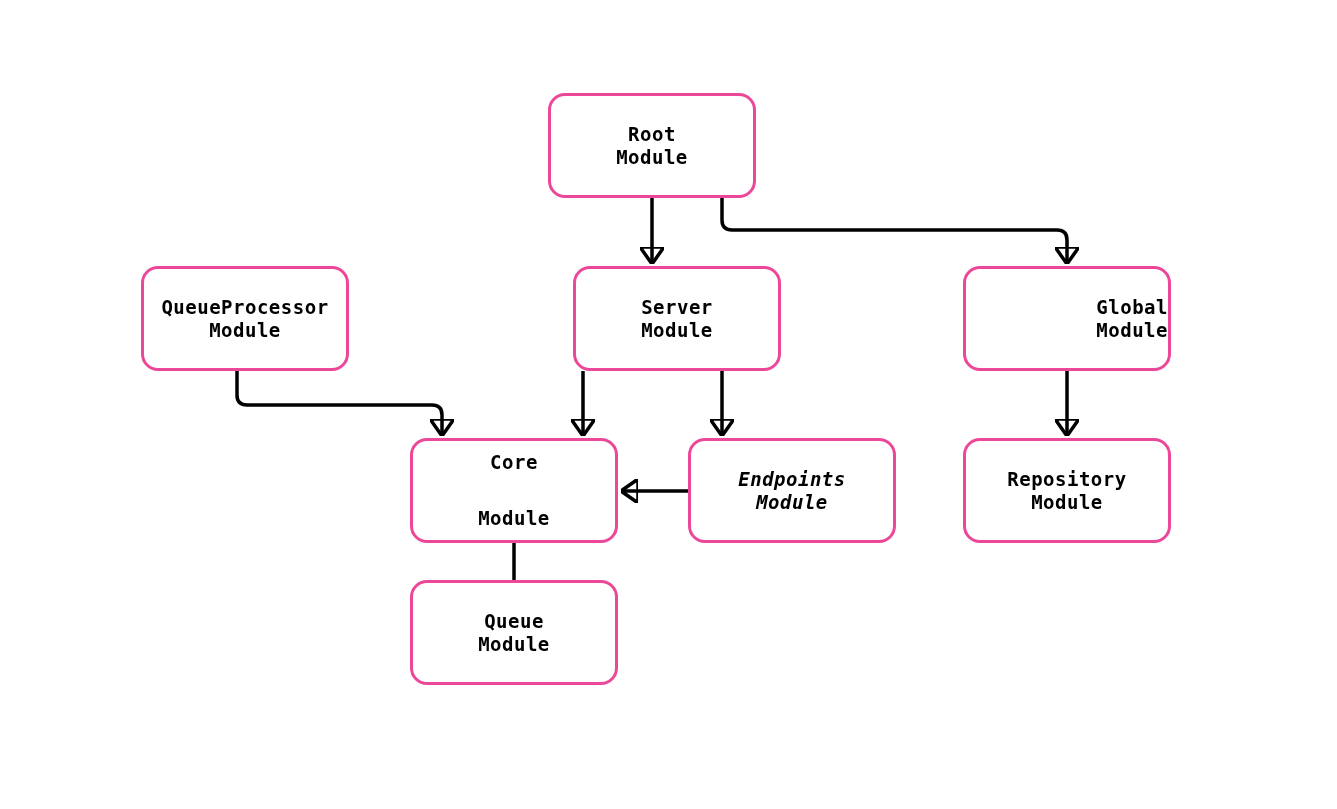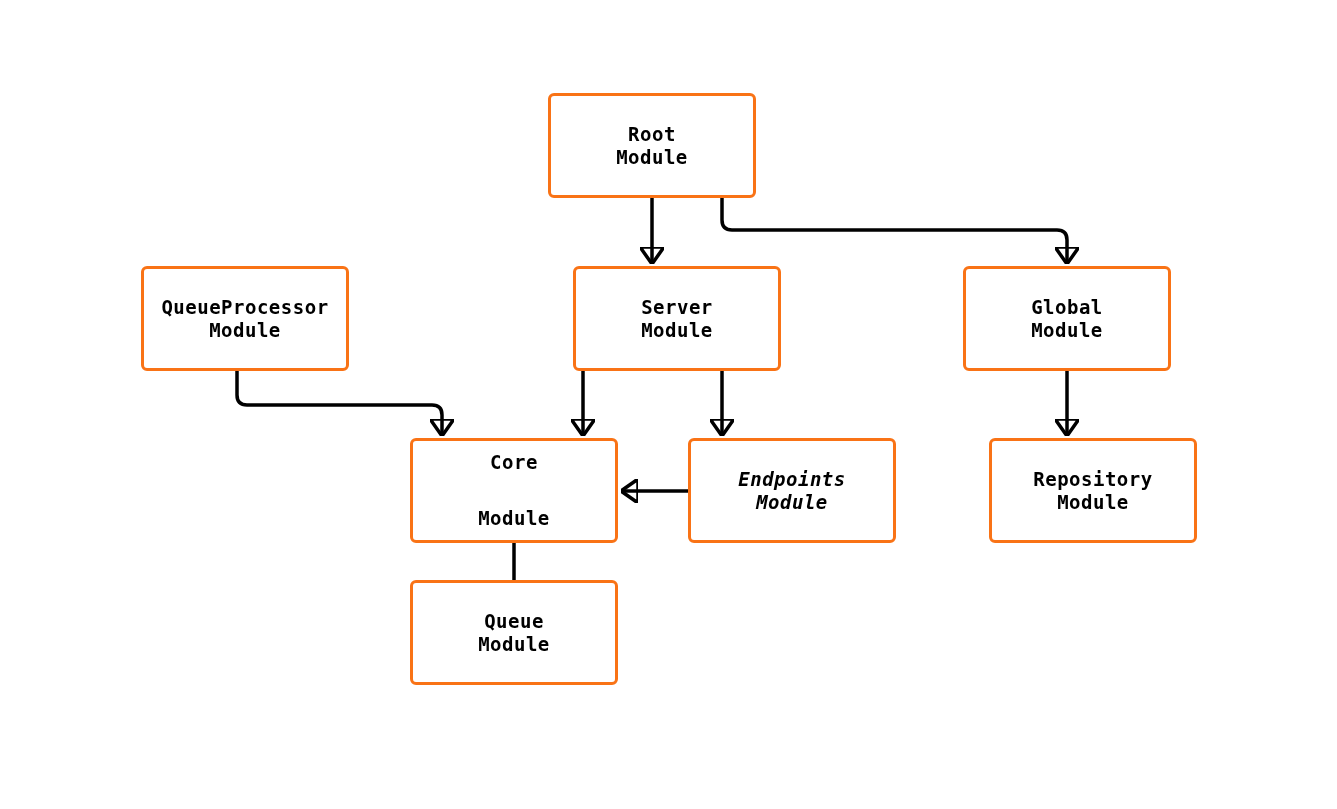--- a/index.html
+++ b/index.html
@@ -20,41 +20,41 @@
     fill: none;
     stroke: #000000;
     stroke-width: 3.5;
   }
   .node {
     position: absolute;
     width: 208px;
     height: 105px;
     box-sizing: border-box;
     background: #ffffff;
-    border: 3px solid #f97316;
-    border-radius: 6px;
+    border: 3px solid #ec4899;
+    border-radius: 17px;
     display: flex;
     flex-direction: column;
     align-items: center;
     justify-content: center;
     text-align: center;
     color: #000000;
     font-weight: 700;
     font-size: 19px;
     line-height: 23px;
     letter-spacing: 0.5px;
   }
   
   .pos-root           { left: 548px;  top: 93px;  }
   .pos-queueprocessor { left: 141px;  top: 266px; }
   .pos-server         { left: 549px;  top: 266px; margin-left: 24px; }
-  .pos-global         { left: 963px;  top: 266px; }
+  .pos-global         { left: 963px;  top: 266px; align-items: flex-end; }
   .pos-core           { left: 410px;  top: 438px; gap: 33px; }
   .pos-endpoints      { left: 688px;  top: 438px; font-style: italic; }
-  .pos-repository     { left: 963px;  top: 438px; margin-left: 26px; }
+  .pos-repository     { left: 963px;  top: 438px; }
   .pos-queue          { left: 410px;  top: 580px; text-align: right; }
 </style>
 </head>
 <body>
 
 <div class="canvas">
 
   <svg class="edges" viewBox="0 0 1337 809" xmlns="http://www.w3.org/2000/svg">
     <defs>
       <marker id="arrowhead" markerUnits="userSpaceOnUse" markerWidth="17" markerHeight="24" refX="16" refY="12" orient="auto">

